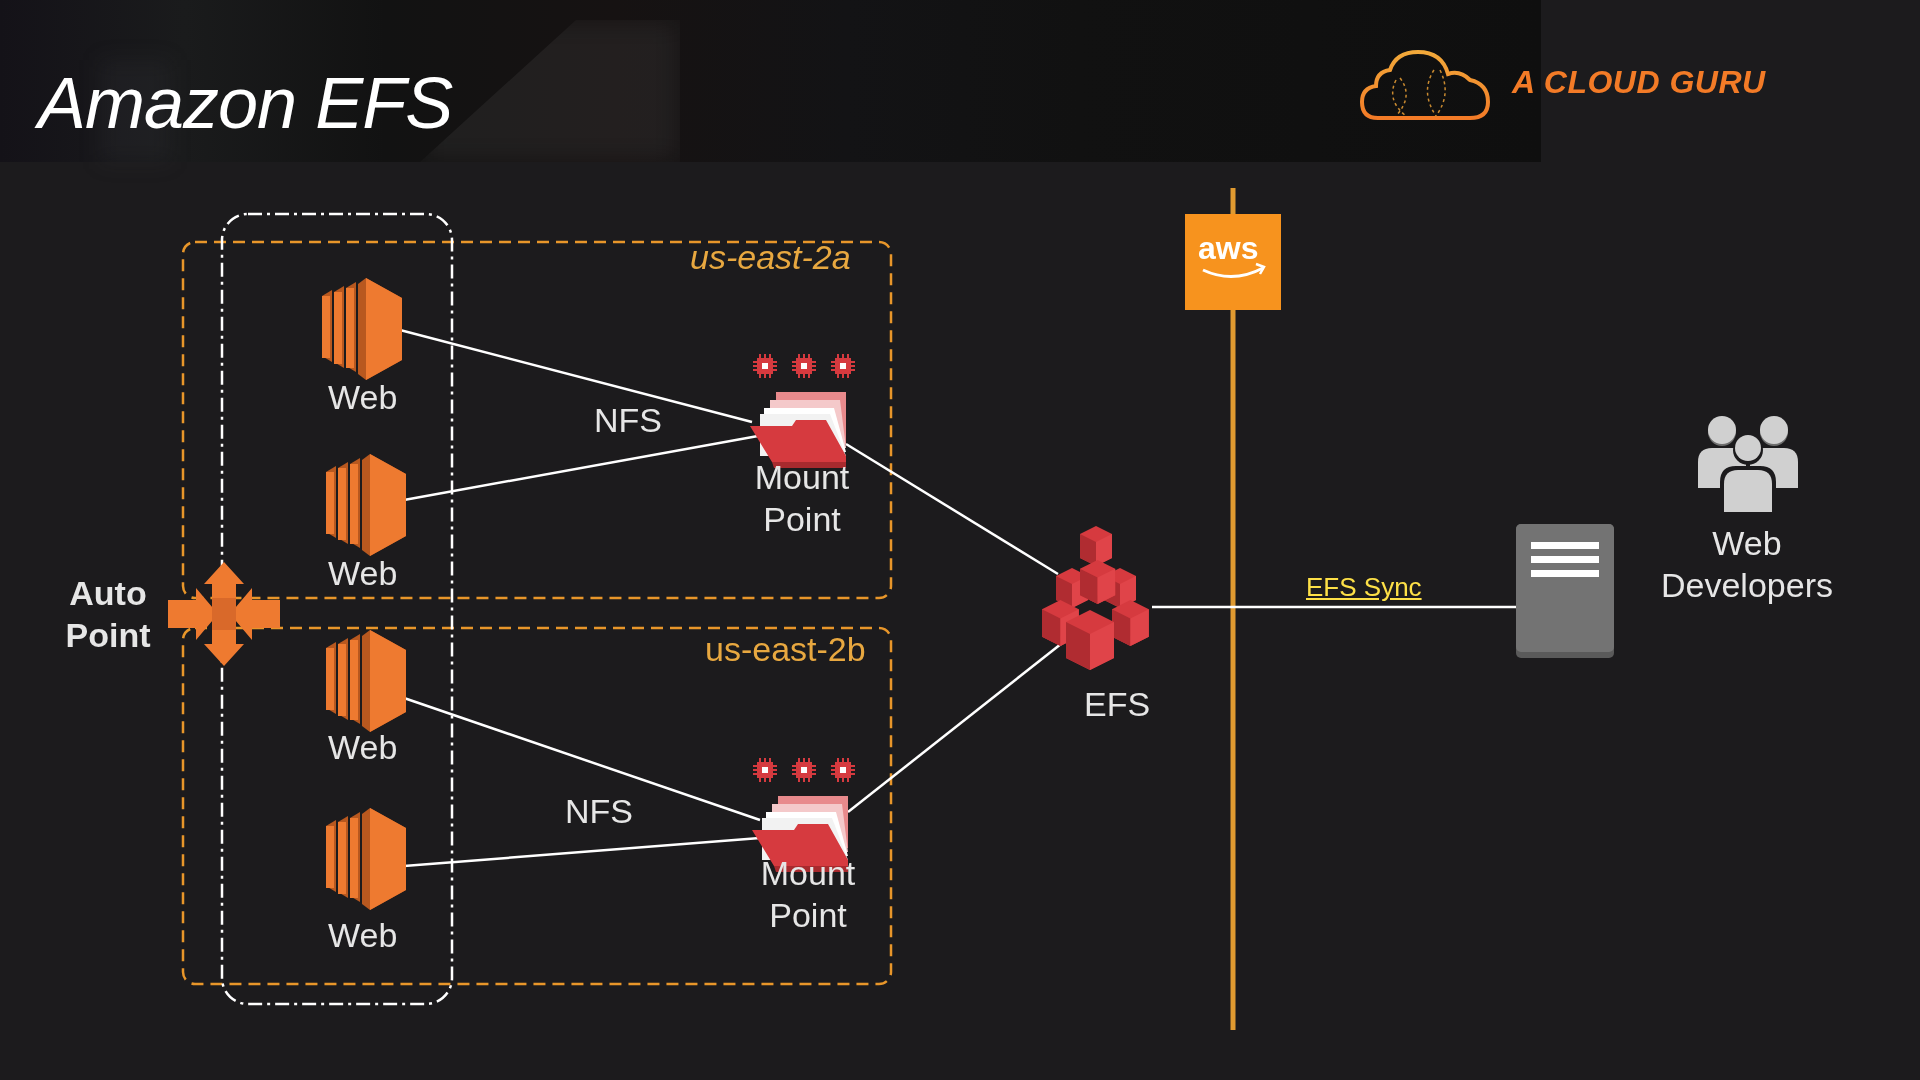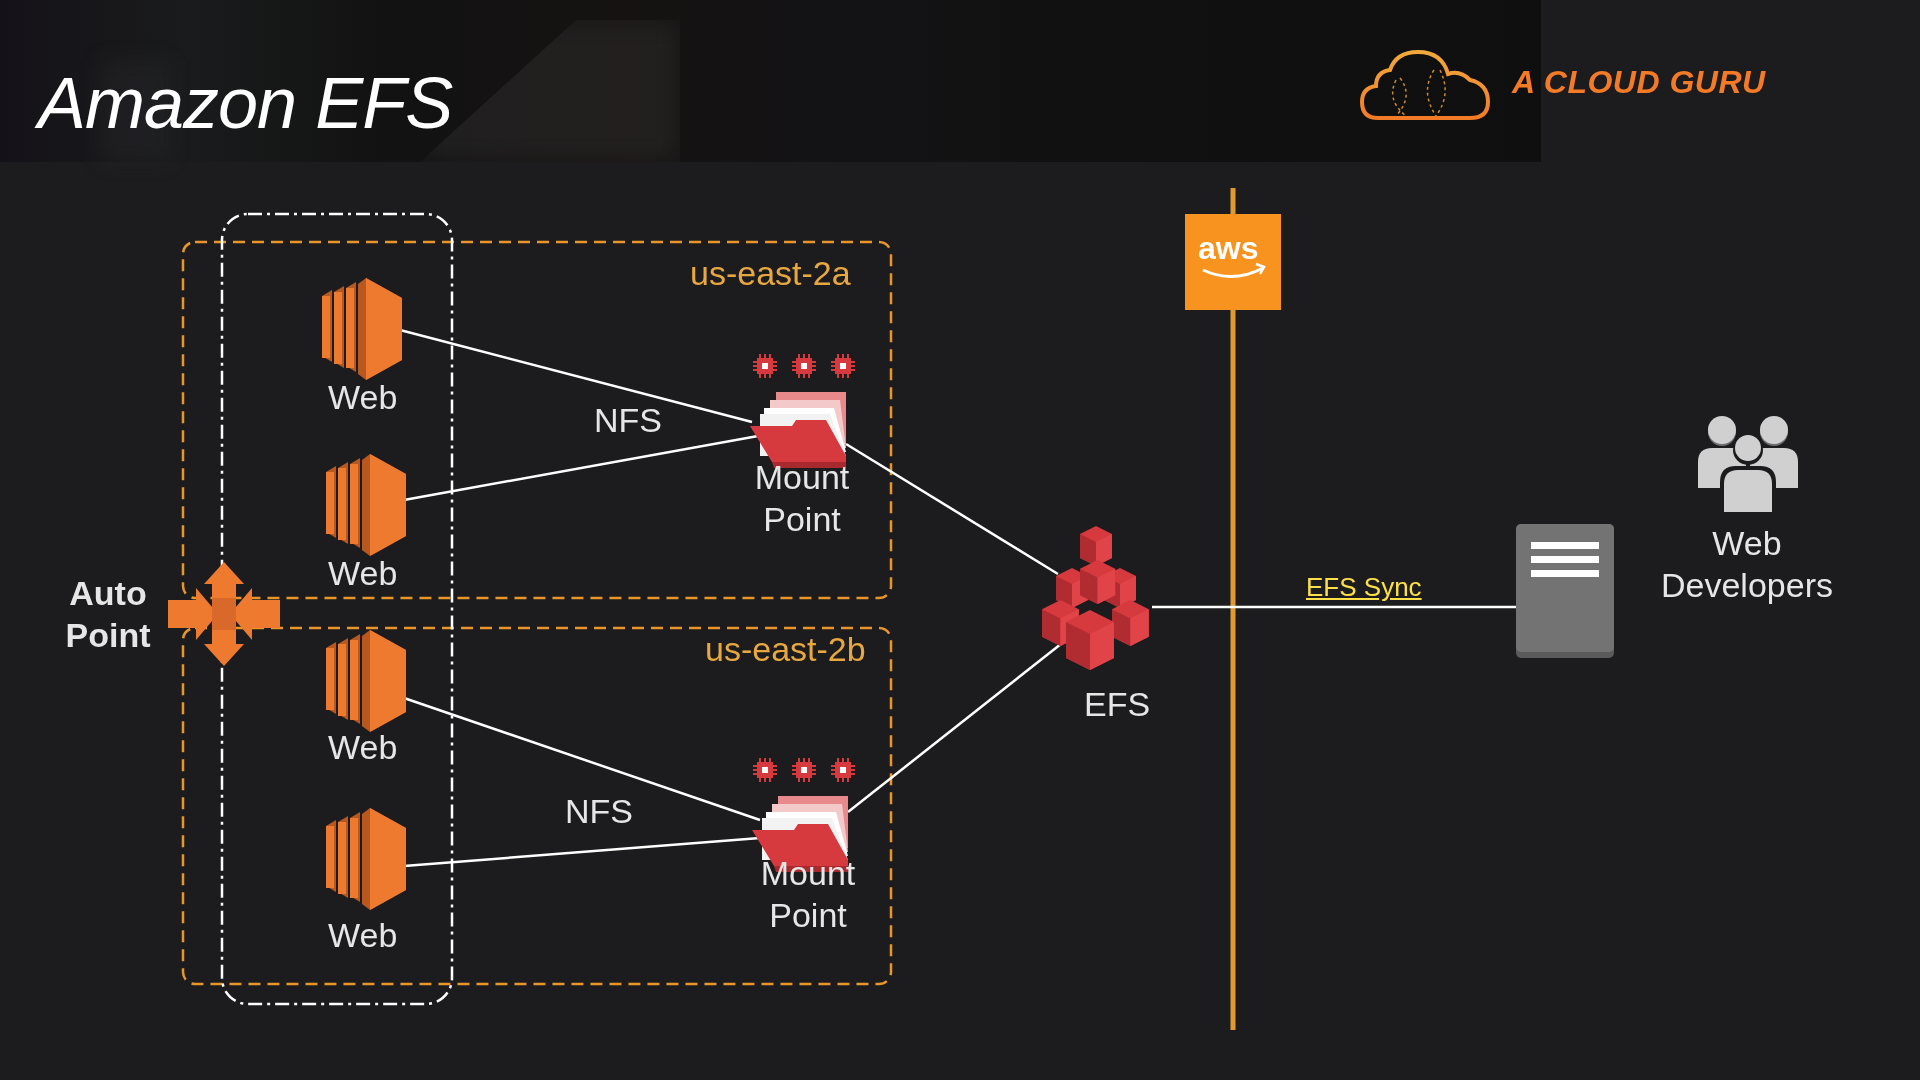--- a/index.html
+++ b/index.html
@@ -222,21 +222,21 @@
     <circle cx="1774" cy="432" r="14" fill="#6f6f6f"></circle>
     <circle cx="1774" cy="430" r="14" fill="#d0d0d0"></circle>
     <path d="M1750 488 L1750 462 Q1750 448 1764 448 L1784 448 Q1798 448 1798 462 L1798 488 Z" fill="#d0d0d0"></path>
     <circle cx="1748" cy="450" r="15" fill="#1c1b1d"></circle>
     <circle cx="1748" cy="448" r="13" fill="#d0d0d0"></circle>
     <path d="M1722 512 L1722 482 Q1722 468 1736 468 L1760 468 Q1774 468 1774 482 L1774 512 Z" fill="#1c1b1d" stroke="#1c1b1d" stroke-width="4"></path>
     <path d="M1724 512 L1724 484 Q1724 470 1738 470 L1758 470 Q1772 470 1772 484 L1772 512 Z" fill="#d0d0d0"></path>
   </g>
 </svg>
 
-<div class="az-lbl" style="left:690px; top:254px;">us-east-2a</div>
+<div class="az-lbl" style="left:690px; top:238px;font-style:italic;">us-east-2a</div>
 <div class="az-lbl" style="left:705px; top:630px;text-align:center;">us-east-2b</div>
 
 <div class="lbl" style="left:328px; top:376px;">Web</div>
 <div class="lbl" style="left:328px; top:552px;">Web</div>
 <div class="lbl" style="left:328px; top:726px;">Web</div>
 <div class="lbl" style="left:328px; top:914px;">Web</div>
 
 <div class="lbl" style="left:594px; top:399px;">NFS</div>
 <div class="lbl" style="left:565px; top:790px;">NFS</div>
 

